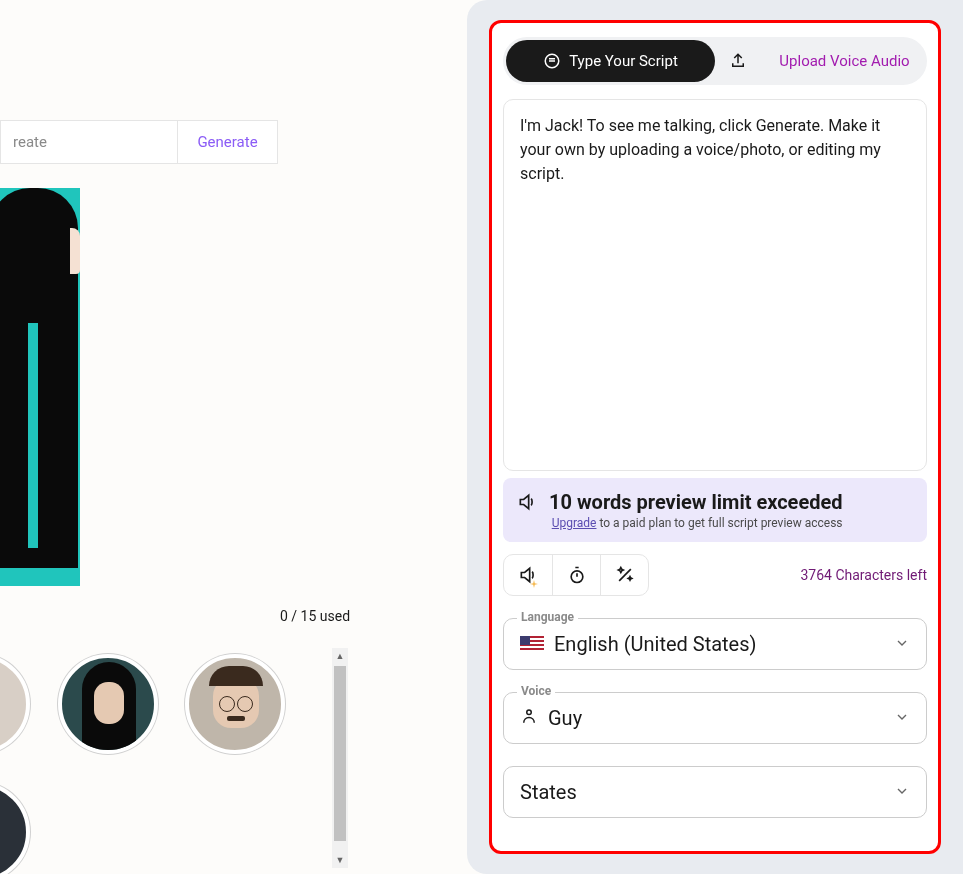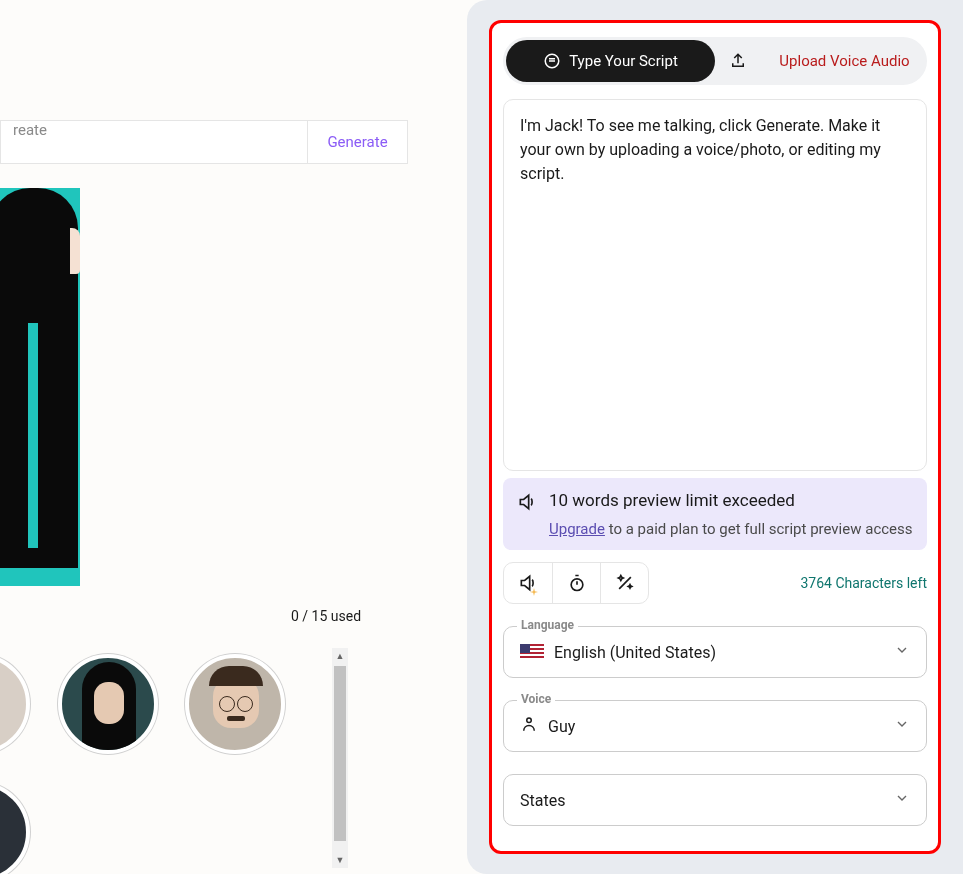--- a/index.html
+++ b/index.html
@@ -19,25 +19,25 @@
       position: absolute;
       left: 0;
       top: 0;
       width: 415px;
       height: 874px;
     }
     .top-bar {
       position: absolute;
       left: 0;
       top: 120px;
-      width: 408px;
+      width: 278px;
       height: 44px;
       border: 1px solid #e5e5e5;
       display: flex;
-      align-items: flex-start;
+      align-items: center;
       background: #fff;
     }
     .top-bar-left {
       flex: 1;
       padding-left: 12px;
       color: #8a8a8a;
       font-size: 15px;
     }
     .generate-btn {
       width: 100px;
@@ -93,21 +93,20 @@
       height: 46px;
       background: #f5e1d3;
       border-radius: 0 8px 4px 0;
     }
     .usage-text {
       position: absolute;
       top: 608px;
       left: 280px;
       color: #1a1a1a;
       font-size: 14px;
-      margin-left: 11px;
     }
     .avatar-carousel {
       position: absolute;
       left: 0;
       top: 648px;
       width: 352px;
       height: 220px;
     }
     .avatar-circle {
       position: absolute;
@@ -220,21 +219,21 @@
       gap: 8px;
       border-radius: 21px;
       font-size: 15px;
       cursor: pointer;
     }
     .tab-item.active {
       background: #1a1a1a;
       color: #fff;
     }
     .tab-item:not(.active) {
-      color: #b91c1c;
+      color: #a21caf;
       gap: 32px;
     }
     .tab-icon svg { display:block; }
 
     .script-area {
       width: 100%;
       height: 372px;
       border: 1px solid #e5e5e5;
       border-radius: 10px;
       padding: 14px 16px;
@@ -250,22 +249,22 @@
       margin-top: 7px;
       width: 100%;
       background: #ece8fb;
       border-radius: 8px;
       padding: 12px 14px;
       display: flex;
       gap: 12px;
       align-items: flex-start;
     }
     .limit-banner .b-icon { margin-top: 2px; }
-    .limit-title { font-weight: 400; font-size: 17px; color: #1a1a1a; }
-    .limit-sub { font-size: 15px; color: #4a4a4a; margin-top: 10px; text-align: right; }
+    .limit-title { font-weight: 700; font-size: 20px; color: #1a1a1a; }
+    .limit-sub { font-size: 12px; color: #4a4a4a; margin-top: 2px; text-align: right; }
     .limit-sub a { color: #5b4db1; text-decoration: underline; cursor:pointer; }
 
     .toolbar-row {
       display: flex;
       align-items: center;
       justify-content: space-between;
       margin-top: 12px;
     }
     .mini-toolbar {
       display: flex;
@@ -286,21 +285,21 @@
     .mini-btn + .mini-btn { border-left: 1px solid #e5e5e5; }
     .mini-btn .sparkle {
       position: absolute;
       bottom: 7px;
       left: 26px;
       width: 8px;
       height: 8px;
     }
     .chars-left {
       font-size: 14px;
-      color: #0f766e;
+      color: #701a75;
     }
 
     .field-group {
       position: relative;
       margin-top: 22px;
     }
     .field-legend {
       position: absolute;
       top: -8px;
       left: 14px;
@@ -313,21 +312,21 @@
     .field-select {
       width: 100%;
       height: 52px;
       border: 1px solid #ccc;
       border-radius: 10px;
       display: flex;
       align-items: center;
       padding: 0 16px;
       cursor: pointer;
       justify-content: space-between;
-      font-size: 16px;
+      font-size: 20px;
       color: #1a1a1a;
     }
     .field-select .left { display:flex; align-items:center; gap: 10px; }
     .chevron { color: #666; }
     .flag {
       width: 24px; height: 16px; position: relative; display:inline-block; background:#fff; overflow:hidden;
     }
     .flag .stripes {
       position:absolute; inset:0;
       background: repeating-linear-gradient(#b22234 0 2px, #fff 2px 4px);

